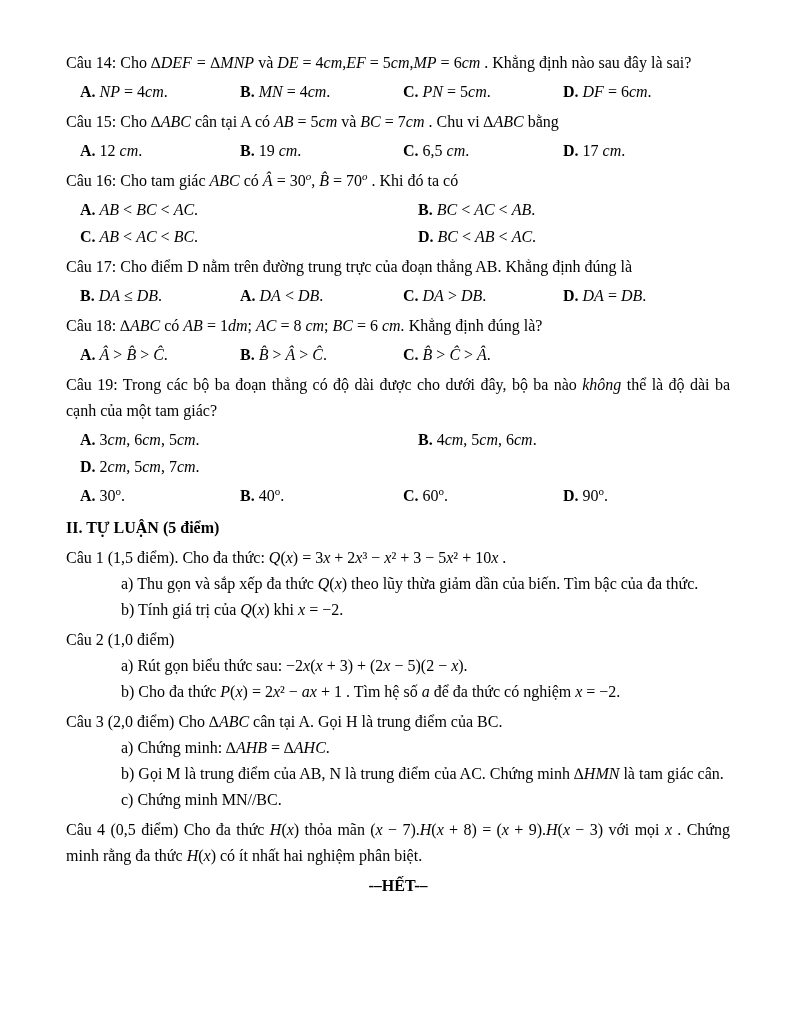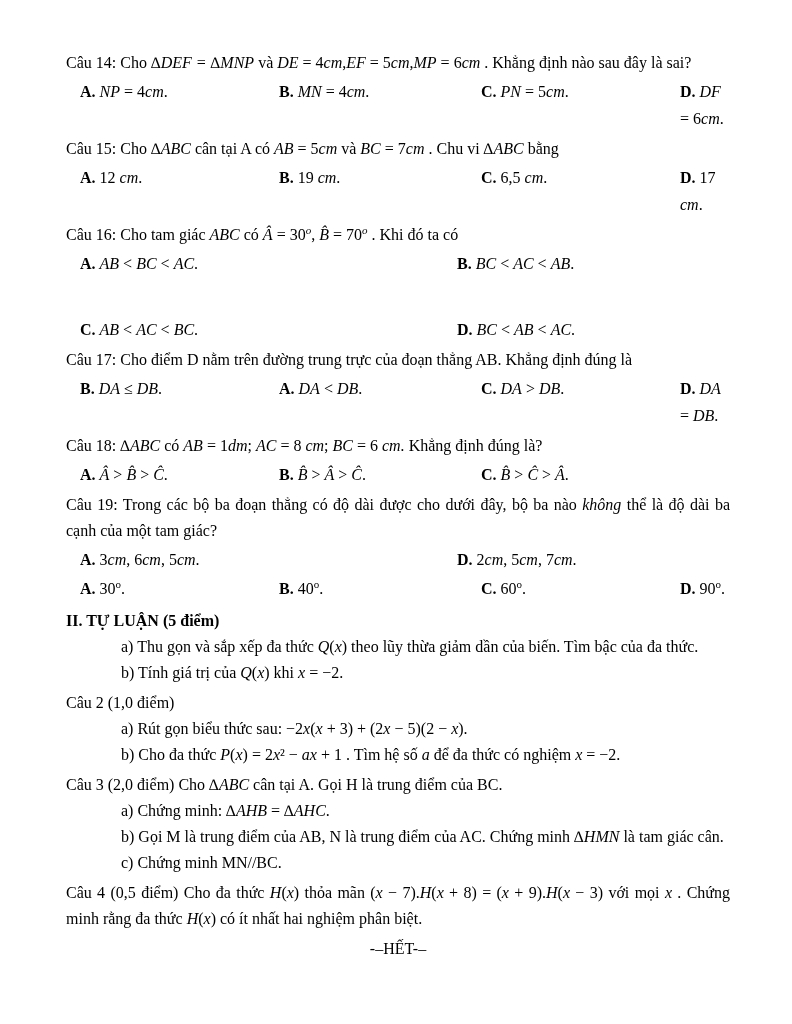--- a/index.html
+++ b/index.html
@@ -15,29 +15,28 @@
   p { margin: 0; line-height: 26px; }
   .qt { text-align: justify; margin-top: 4px; }
   b, .bold { font-weight: normal; }
   i { font-style: italic; }
   sup { font-size: 11px; line-height: 0; }
   .opts {
     display: grid;
     padding-left: 14px;
     margin: 2px 0 2px 0;
     line-height: 27px;
-    gap: 39px;
   }
   .cols4 { grid-template-columns: 160px 163px 160px auto; }
   .cols2 { grid-template-columns: 338px auto; }
   .opt .k { font-weight: bold; }
   .section-heading { font-weight: bold; margin-top: 6px; }
   .essay { margin-top: 4px; text-align: justify; }
   .part { text-indent: 55px; text-align: justify; }
-  .footer { text-align: center; font-weight: normal; margin-top: 4px; }
+  .footer { text-align: center; font-weight: bold; margin-top: 4px; }
 </style>
 </head>
 <body>
 
 <div class="page">
 
   <div>
     <p class="qt"><b class="ql">Câu 14:</b> <span>Cho <i>∆DEF = ∆MNP</i> và <i>DE</i> = 4<i>cm</i>,<i>EF</i> = 5<i>cm</i>,<i>MP</i> = 6<i>cm</i> . Khẳng định nào sau đây là <b>sai?</b></span></p>
     <div class="opts cols4">
       <span class="opt"><span class="k">A.</span> <span><i>NP</i> = 4<i>cm</i>.</span></span>
@@ -83,36 +82,38 @@
       <span class="opt"><span class="k">A.</span> <span><i>Â</i> &gt; <i>B̂</i> &gt; <i>Ĉ</i>.</span></span>
       <span class="opt"><span class="k">B.</span> <span><i>B̂</i> &gt; <i>Â</i> &gt; <i>Ĉ</i>.</span></span>
       <span class="opt"><span class="k">C.</span> <span><i>B̂</i> &gt; <i>Ĉ</i> &gt; <i>Â</i>.</span></span>
     </div>
   </div>
 
   <div>
     <p class="qt"><b class="ql">Câu 19:</b> <span>Trong các bộ ba đoạn thẳng có độ dài được cho dưới đây, bộ ba nào <b><i>không</i></b> thể là độ dài ba cạnh của một tam giác?</span></p>
     <div class="opts cols2">
       <span class="opt"><span class="k">A.</span> <span>3<i>cm</i>, 6<i>cm</i>, 5<i>cm</i>.</span></span>
+      <span class="opt"><span class="k">B.</span> <span>4<i>cm</i>, 5<i>cm</i>, 6<i>cm</i>.</span></span>
       <span class="opt"><span class="k">D.</span> <span>2<i>cm</i>, 5<i>cm</i>, 7<i>cm</i>.</span></span>
     </div>
   </div>
 
   <div>
     <div class="opts cols4">
       <span class="opt"><span class="k">A.</span> <span>30<sup>o</sup>.</span></span>
       <span class="opt"><span class="k">B.</span> <span>40<sup>o</sup>.</span></span>
       <span class="opt"><span class="k">C.</span> <span>60<sup>o</sup>.</span></span>
       <span class="opt"><span class="k">D.</span> <span>90<sup>o</sup>.</span></span>
     </div>
   </div>
 
   <p class="section-heading">II. TỰ LUẬN (5 điểm)</p>
 
   <div>
+    <p class="essay"><b class="ql">Câu 1 (1,5 điểm).</b> <span>Cho đa thức: <i>Q</i>(<i>x</i>) = 3<i>x</i> + 2<i>x</i>³ − <i>x</i>² + 3 − 5<i>x</i>² + 10<i>x</i> .</span></p>
     <p class="part">a) Thu gọn và sắp xếp đa thức <i>Q</i>(<i>x</i>) theo lũy thừa giảm dần của biến. Tìm bậc của đa thức.</p>
     <p class="part">b) Tính giá trị của <i>Q</i>(<i>x</i>) khi <i>x</i> = −2.</p>
   </div>
 
   <div>
     <p class="essay"><b class="ql">Câu 2 (1,0 điểm)</b> <span></span></p>
     <p class="part">a) Rút gọn biểu thức sau: −2<i>x</i>(<i>x</i> + 3) + (2<i>x</i> − 5)(2 − <i>x</i>).</p>
     <p class="part">b) Cho đa thức <i>P</i>(<i>x</i>) = 2<i>x</i>² − <i>ax</i> + 1 . Tìm hệ số <i>a</i> để đa thức có nghiệm <i>x</i> = −2.</p>
   </div>
 

